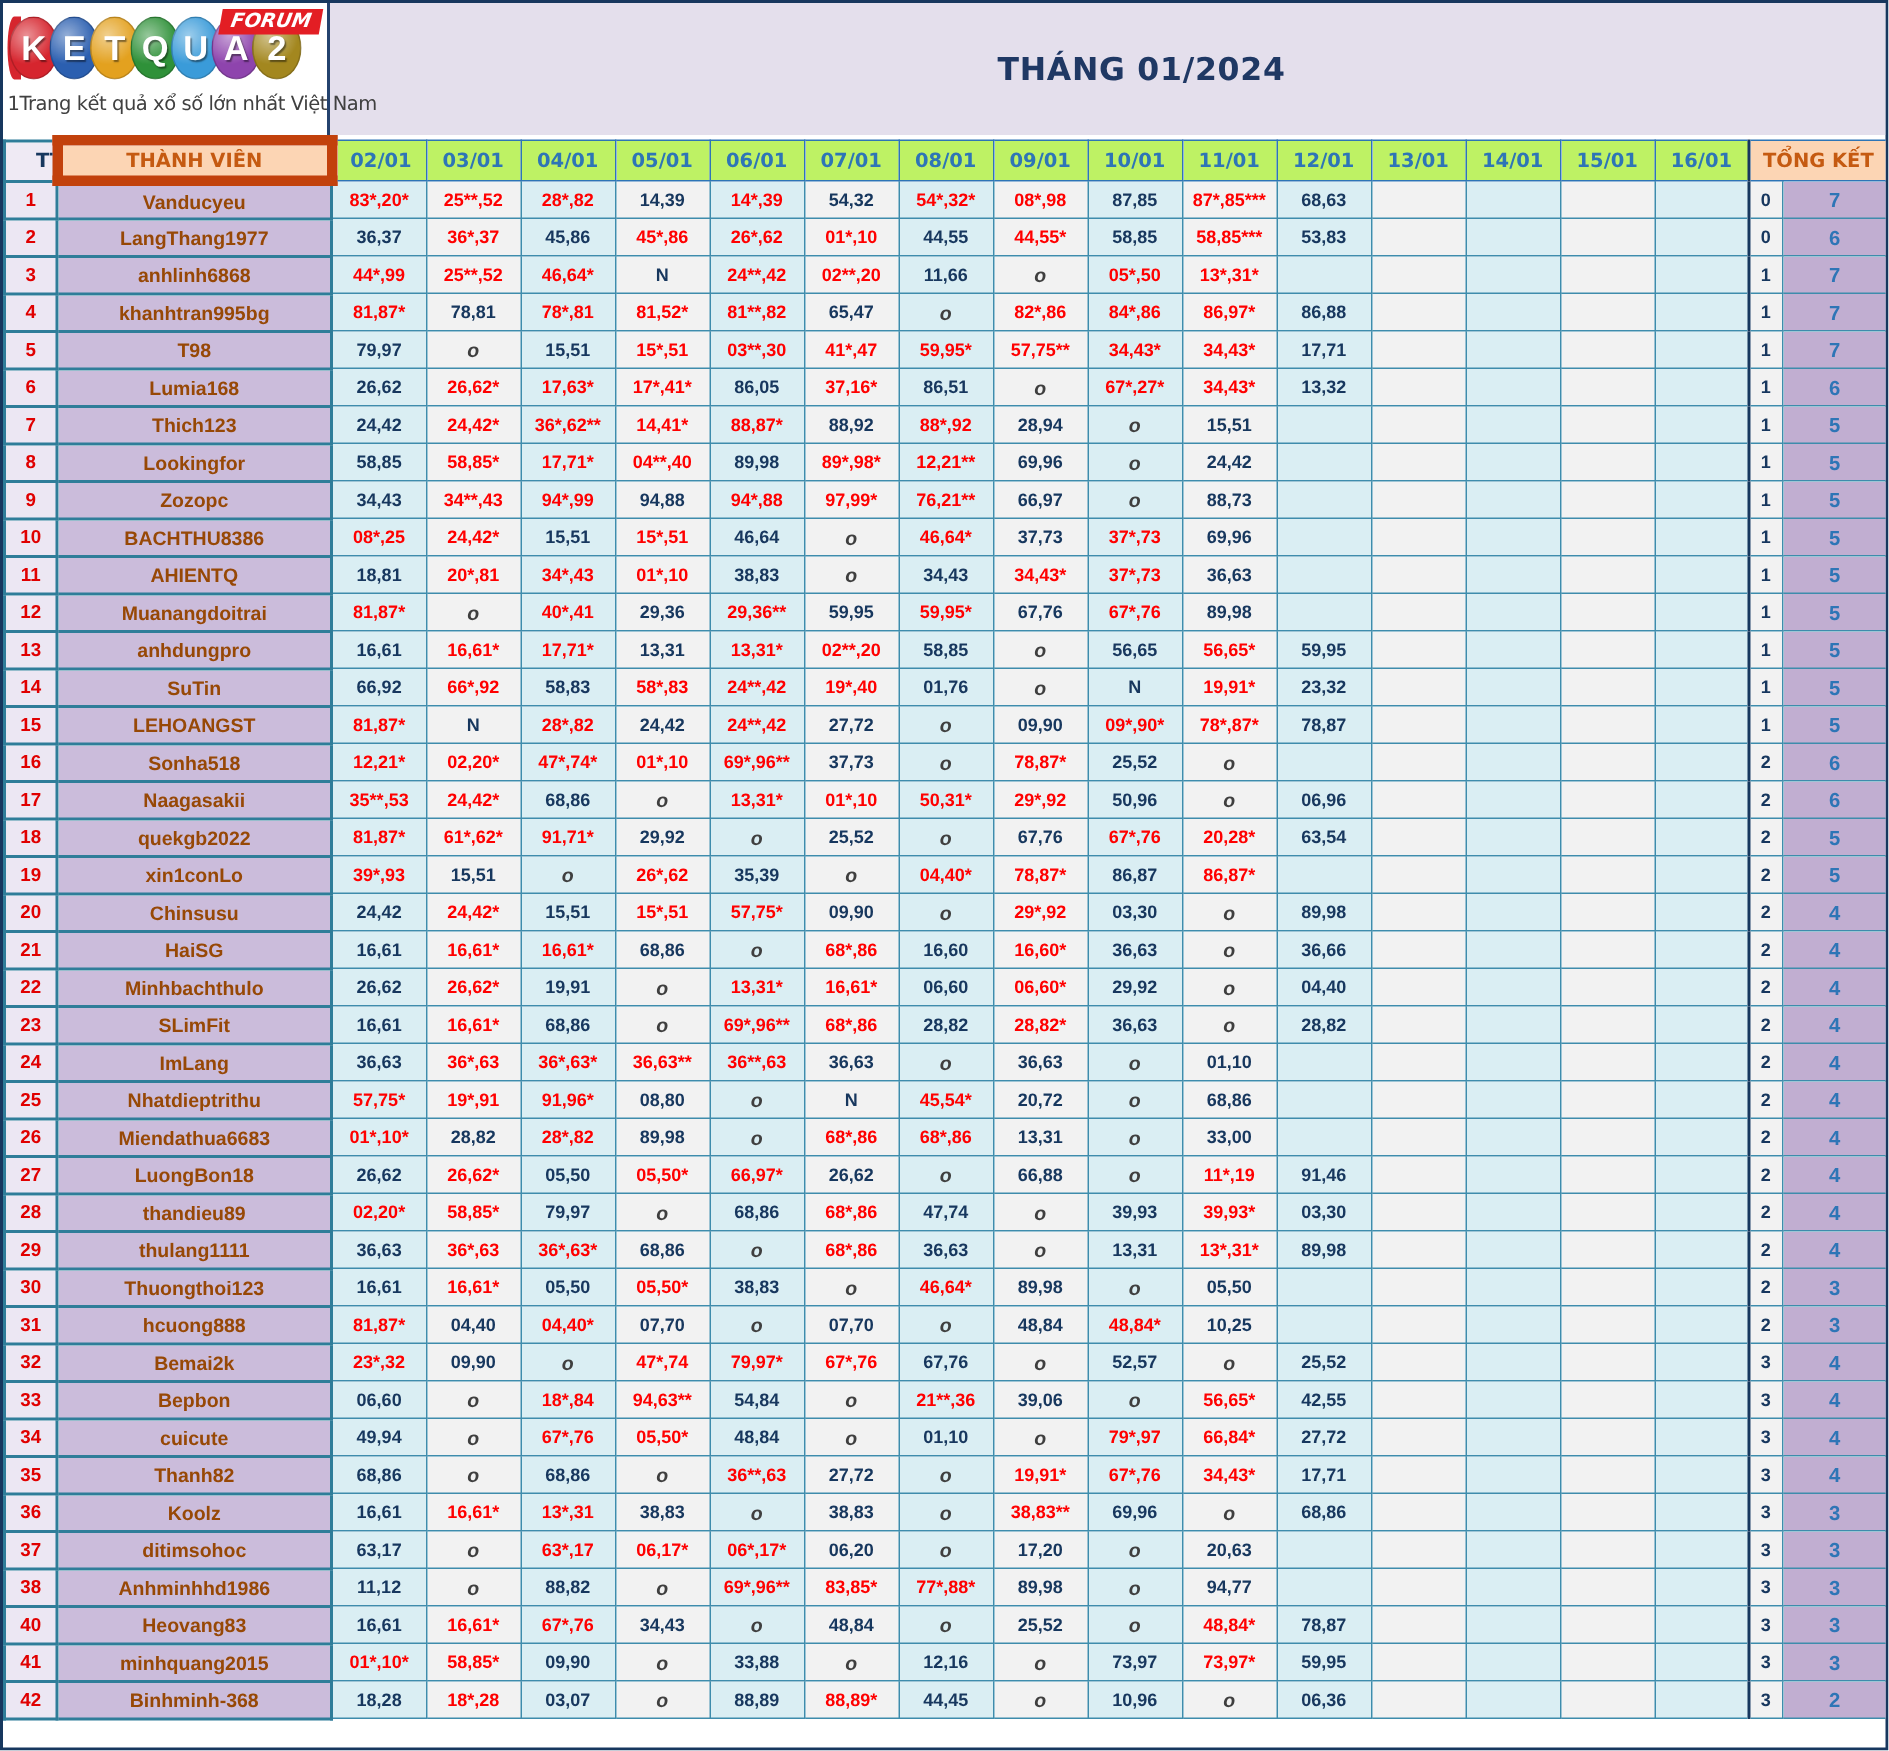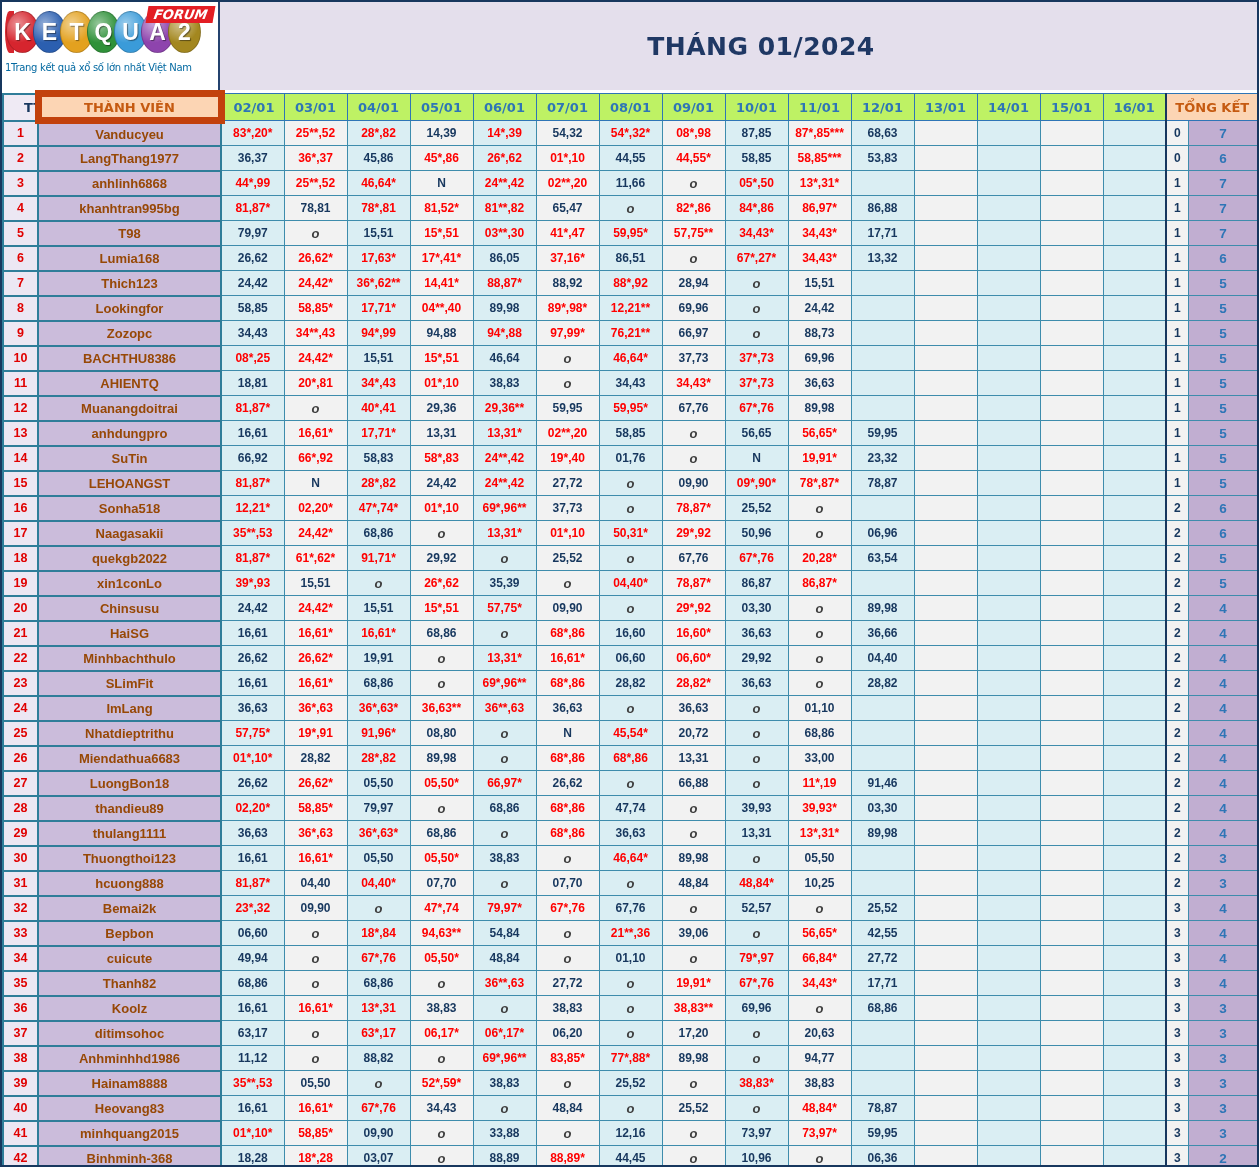--- a/index.html
+++ b/index.html
@@ -11,27 +11,27 @@
               border-right:2px solid #24426e; padding:3px 0 0 3px; }
   .logo-row { display:flex; align-items:center; height:52px; margin-top:1px; }
   .paren { width:9px; height:42px; background:#d6252e; border-radius:50% 0 0 50%/50% 0 0 50%;
            margin-right:-2px; flex:0 0 auto; }
   .lg { width:31px; height:40px; border-radius:50%; color:#fff; font-weight:bold; font-size:23px;
         display:inline-flex; align-items:center; justify-content:center; margin-left:-6px;
         text-shadow:1px 1px 1px rgba(0,0,0,.45); border:1px solid rgba(0,0,0,.18); flex:0 0 auto; }
   .badge { position:absolute; top:4px; right:4px; background:#e31e24; color:#fff; font-style:italic;
            font-weight:bold; font-size:13px; padding:1px 7px; transform:skewX(-10deg);
            font-family:"DejaVu Sans", sans-serif; }
-  .tagline { font-size:10px; color:#0369a1; font-weight:500; white-space:nowrap; margin-top:4px;
+  .tagline { font-size:13px; color:#404040; font-weight:500; white-space:nowrap; margin-top:4px;
              letter-spacing:-0.3px; font-family:"DejaVu Sans", sans-serif; }
   .banners { flex:1; display:flex; flex-direction:column; }
   .banner1 { height:28px; background:#bdd7ee; color:#e36c0a; font-weight:bold; font-size:13px;
              display:flex; align-items:center; justify-content:center; box-sizing:border-box;
              border-bottom:4px solid #2f5496; font-family:"DejaVu Sans", sans-serif; }
-  .banner2 { flex:1; background:#e4dfec; color:#1f3864; font-weight:bold; font-size:25px;
+  .banner2 { flex:1; background:#e4dfec; color:#1f3864; font-weight:bold; font-size:21px;
              display:flex; align-items:center; justify-content:center; letter-spacing:.5px;
              font-family:"DejaVu Sans", sans-serif;padding-left:45px; }
   
   table { border-collapse:collapse; table-layout:fixed; width:1255px; }
   th,td { box-sizing:border-box; overflow:hidden; white-space:nowrap; text-align:center; padding:0; }
   thead tr { height:27px; }
   tbody tr { height:25px; }
   th { border:1px solid #2e75b6; background:#bef264; color:#2e75b6; font-weight:bold; font-size:13px;
        font-family:"DejaVu Sans", sans-serif; }
   th.h-tt   { background:#efeaf4; color:#17375e; border:2px solid #2f7d99;padding-left:20px; }
@@ -909,41 +909,20 @@
           <td class="day codd nval">94,77</td>
           <td class="day ceven empty"></td>
           <td class="day codd empty"></td>
           <td class="day ceven empty"></td>
           <td class="day codd empty"></td>
           <td class="day ceven empty"></td>
           <td class="tk1">3</td>
           <td class="tk2">3</td>
         </tr>
         <tr>
-          <td class="tt">39</td>
-          <td class="name it">Hainam8888</td>
-          <td class="day ceven red">35**,53</td>
-          <td class="day codd nval">05,50</td>
-          <td class="day ceven zero">o</td>
-          <td class="day codd red">52*,59*</td>
-          <td class="day ceven nval">38,83</td>
-          <td class="day codd zero">o</td>
-          <td class="day ceven nval">25,52</td>
-          <td class="day codd zero">o</td>
-          <td class="day ceven red">38,83*</td>
-          <td class="day codd nval">38,83</td>
-          <td class="day ceven empty"></td>
-          <td class="day codd empty"></td>
-          <td class="day ceven empty"></td>
-          <td class="day codd empty"></td>
-          <td class="day ceven empty"></td>
-          <td class="tk1">3</td>
-          <td class="tk2">3</td>
-        </tr>
-        <tr>
           <td class="tt">40</td>
           <td class="name it">Heovang83</td>
           <td class="day ceven nval">16,61</td>
           <td class="day codd red">16,61*</td>
           <td class="day ceven red">67*,76</td>
           <td class="day codd nval">34,43</td>
           <td class="day ceven zero">o</td>
           <td class="day codd nval">48,84</td>
           <td class="day ceven zero">o</td>
           <td class="day codd nval">25,52</td>

